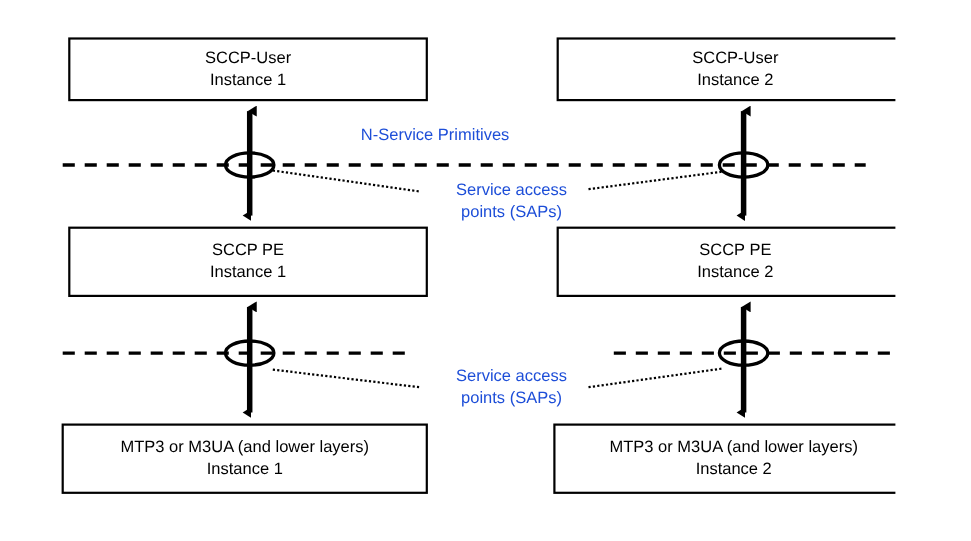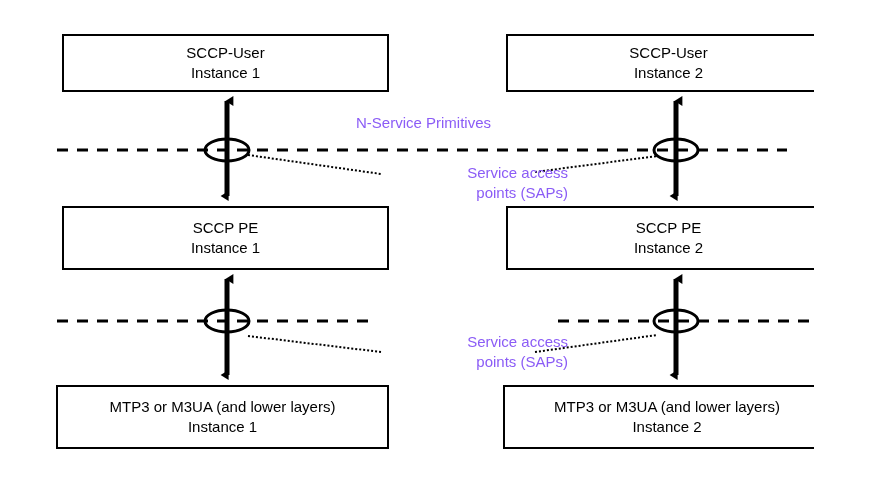--- a/index.html
+++ b/index.html
@@ -32,31 +32,30 @@
     line-height: 20px;
     text-align: center;
     z-index: 3;
   }
   .node-line {
     display: block;
     white-space: nowrap;
   }
   .edge-label {
     position: absolute;
-    color: #8b5cf6;
+    color: #1d4ed8;
     font-size: 15px;
     line-height: 20px;
     white-space: nowrap;
     z-index: 4;
     text-align: left;
-    margin-left: 28px;
   }
   .edge-label.two-line {
     white-space: normal;
-    text-align: right;
+    text-align: center;
   }
   svg.overlay {
     position: absolute;
     left: 0;
     top: 0;
     width: 883px;
     height: 492px;
     z-index: 2;
   }
 </style>

